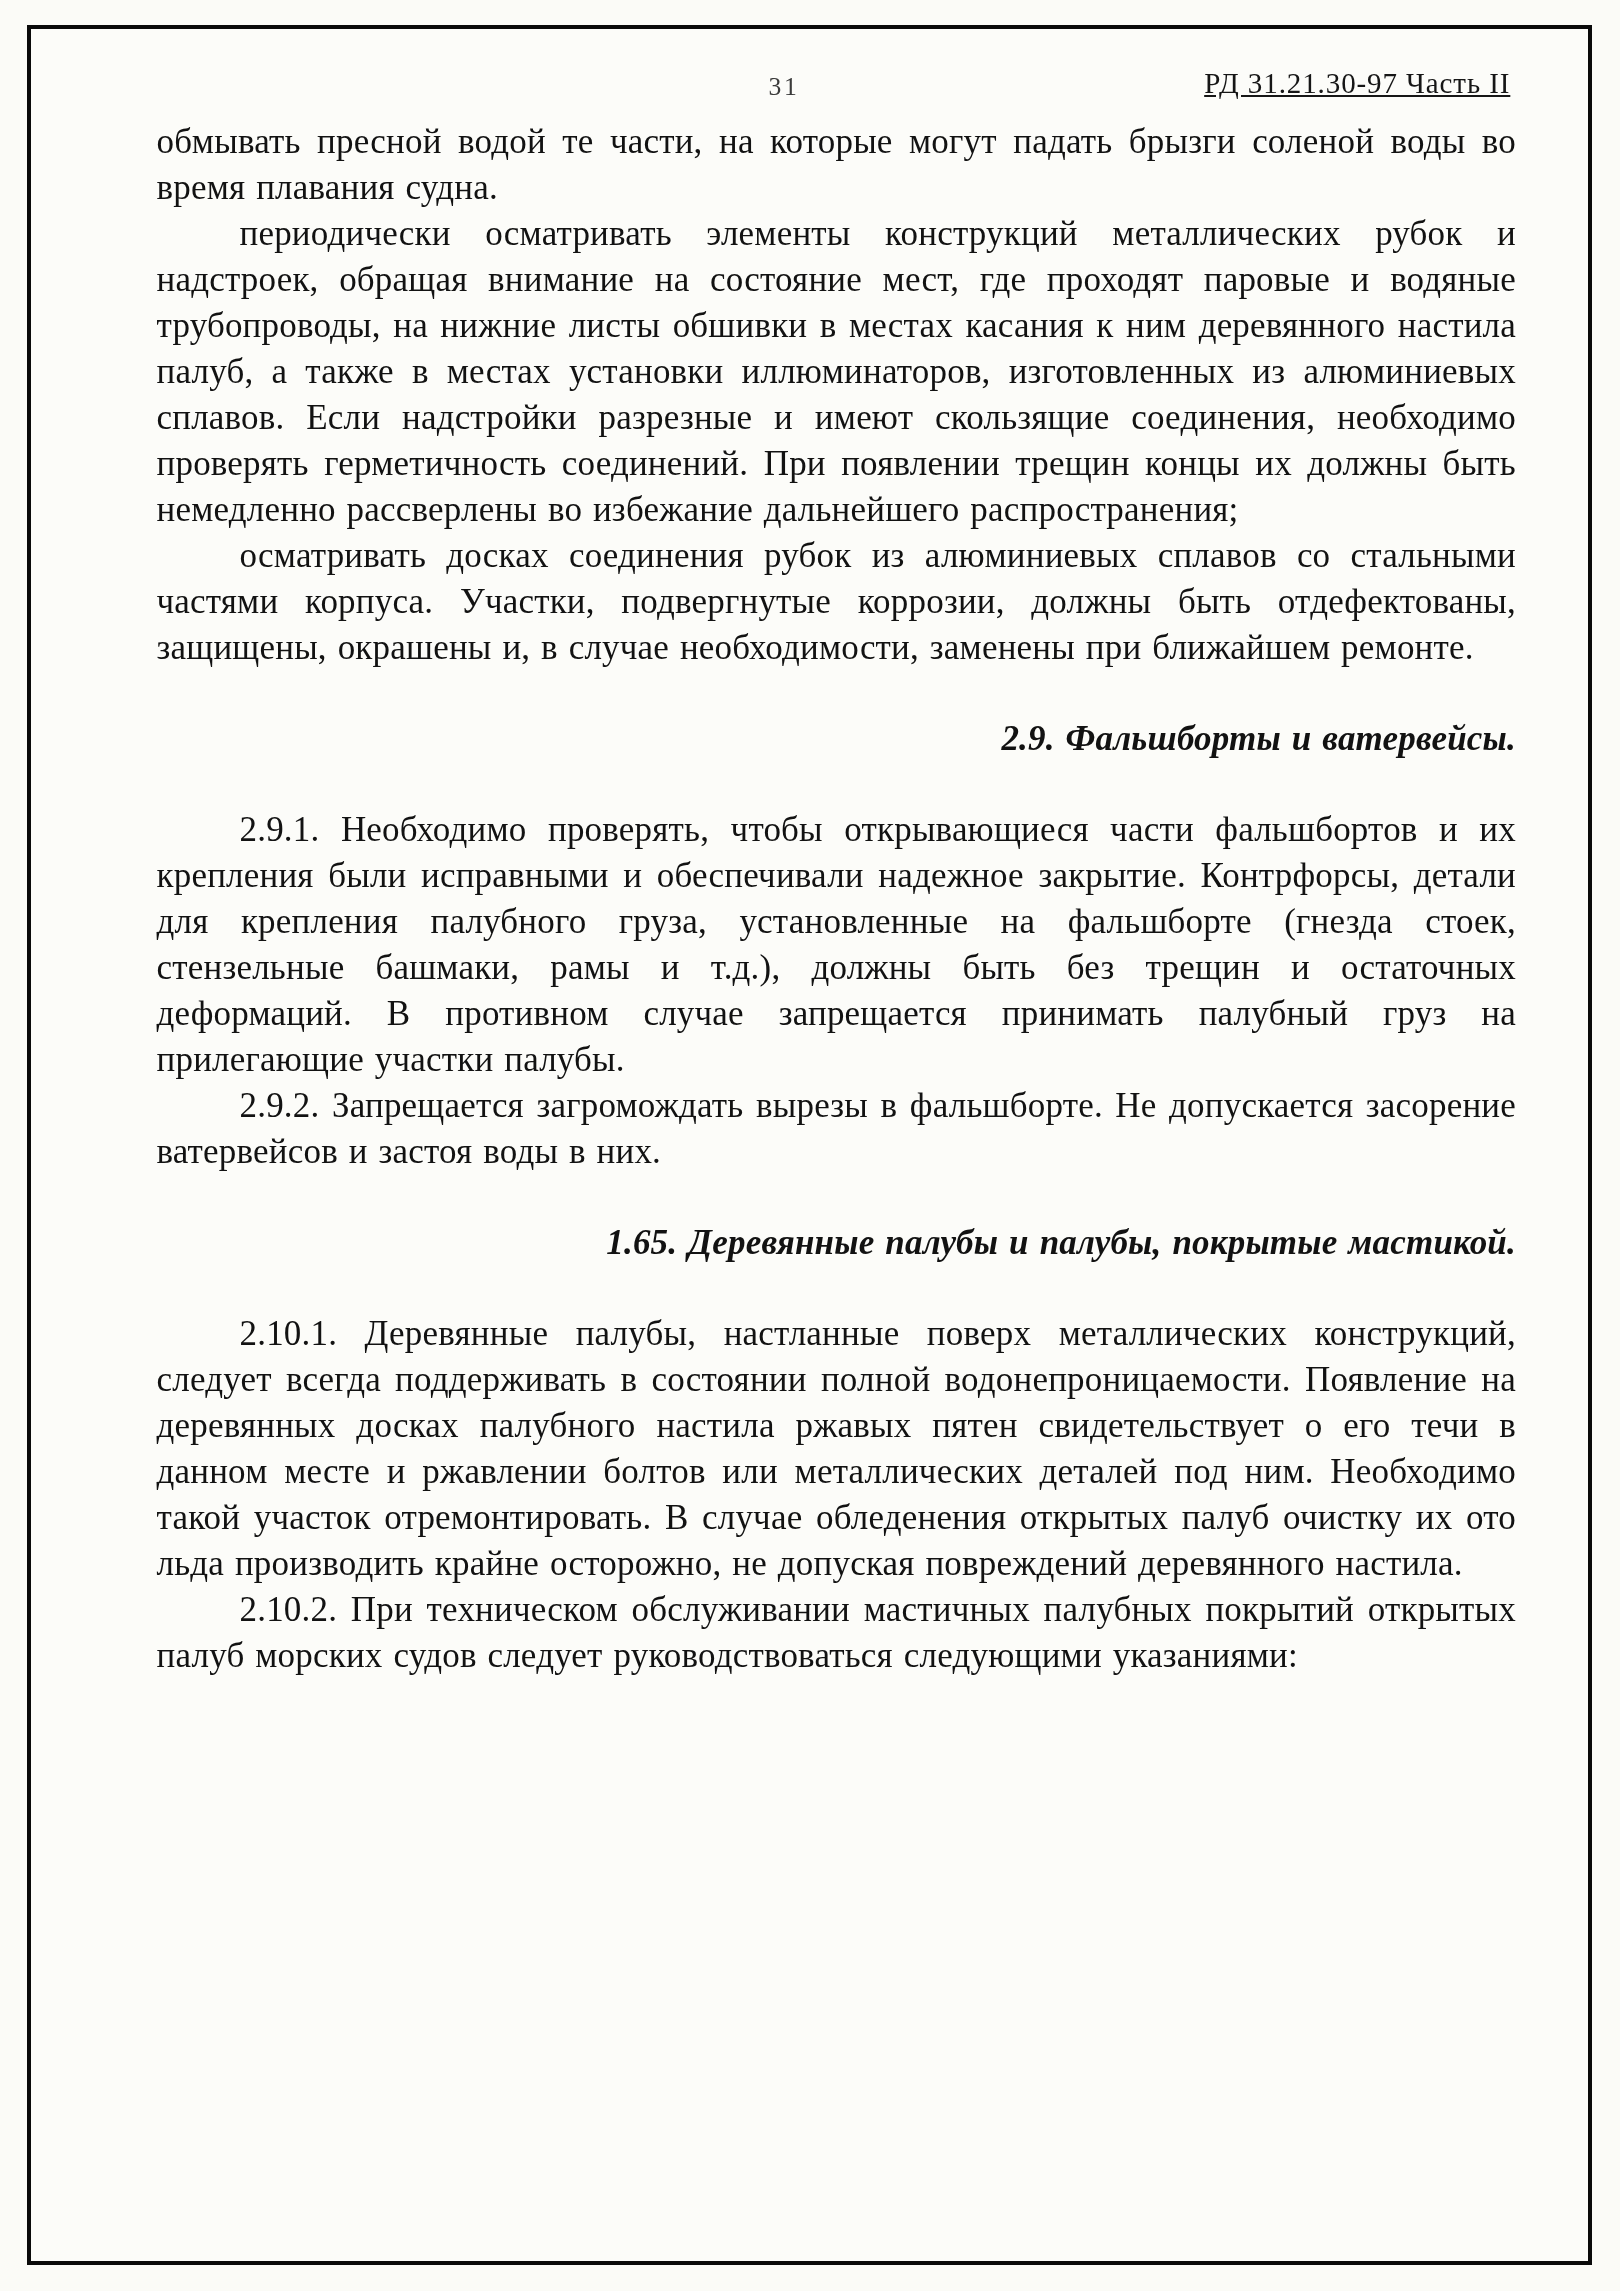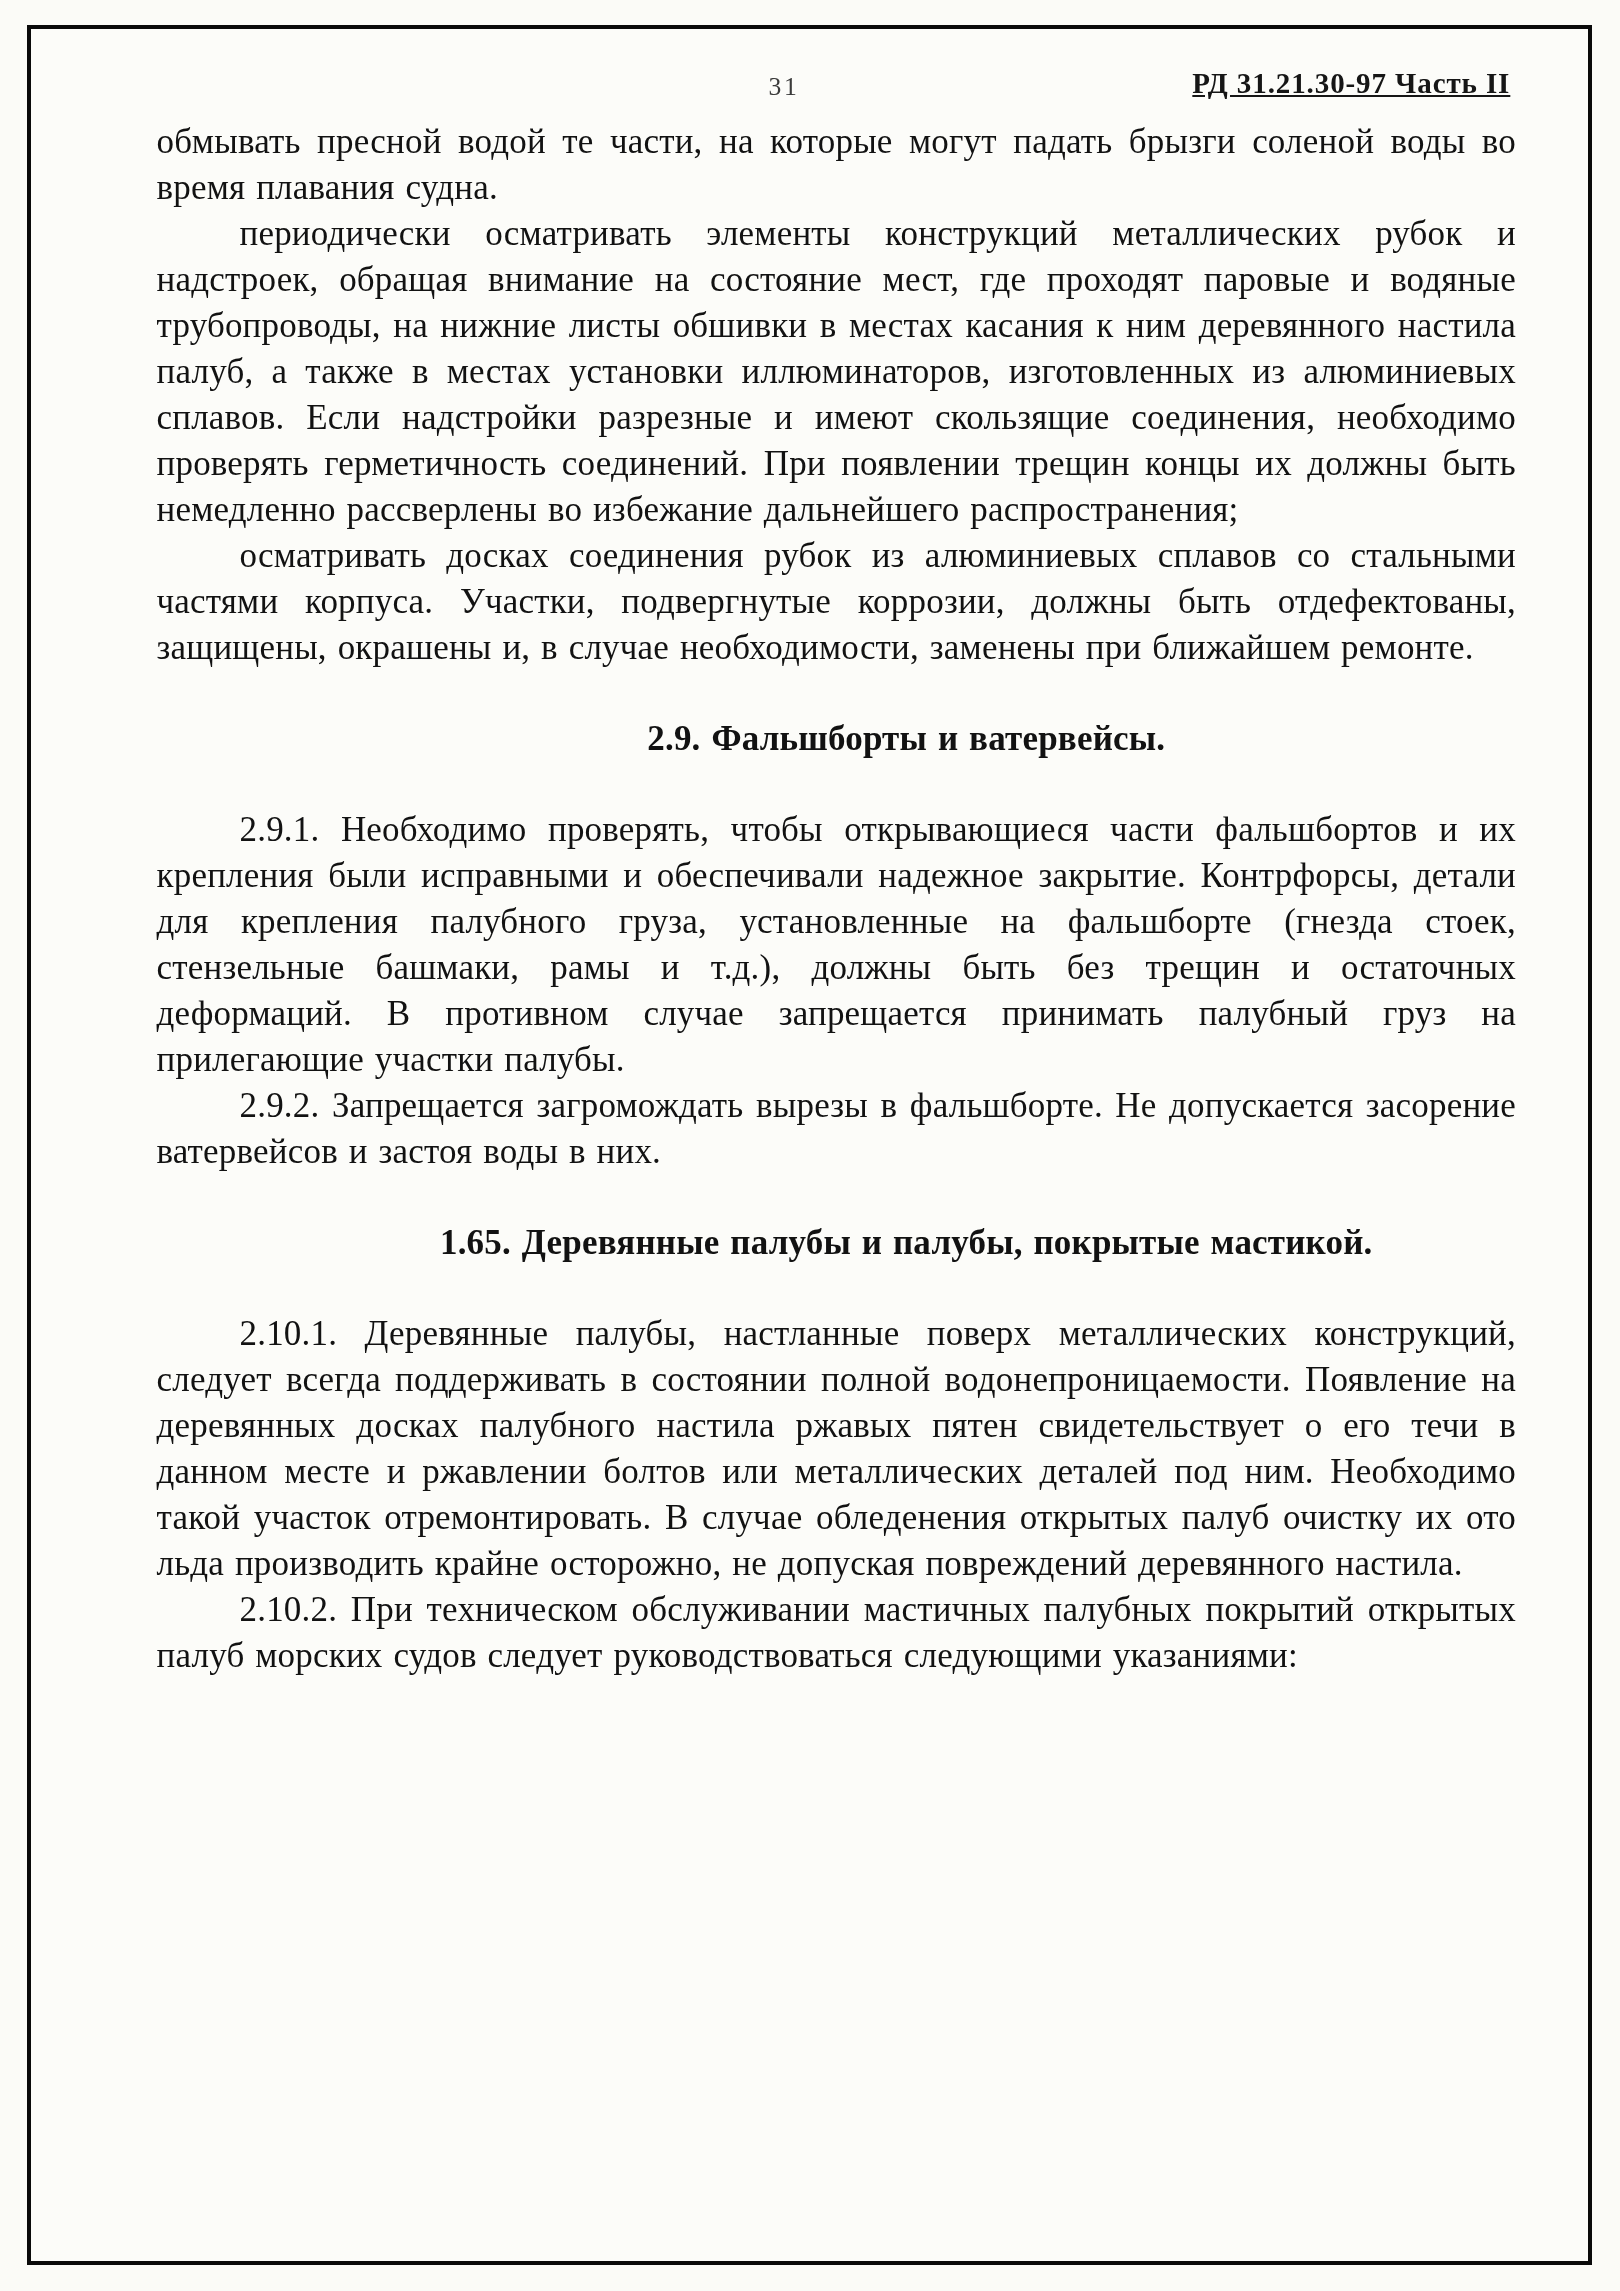--- a/index.html
+++ b/index.html
@@ -36,21 +36,21 @@
     top: 5.7px;
     font-size: 25.6px;
     color: #3b3b3b;
     letter-spacing: 2.8px;
   }
   .doc-ref {
     position: absolute;
     right: 5.7px;
     top: 0;
     font-size: 29px;
-    font-weight: bold;
+    font-weight: normal;
     text-decoration: underline;
     letter-spacing: 0.9px;
     color: #161616;
   }
   .doc-body {
     font-size: 35px;
     line-height: 46px;
     text-align: justify;
     letter-spacing: 0.2px;
     word-spacing: 1.9px;
@@ -59,22 +59,23 @@
   .doc-body p {
     margin: 0;
   }
   .doc-body p.indent {
     text-indent: 83px;
   }
   .doc-body h2.heading {
     font-size: 35px;
     line-height: 46px;
     font-weight: bold;
-    text-align: center;
+    text-align: right;
     margin: 45px 0 45px 140px;
+    font-style: italic;
   }
 </style>
 </head>
 <body>
 
 <div class="frame">
   <div class="page-header">
     <span class="page-number">31</span>
     <span class="doc-ref">РД 31.21.30-97  Часть II</span>
   </div>

